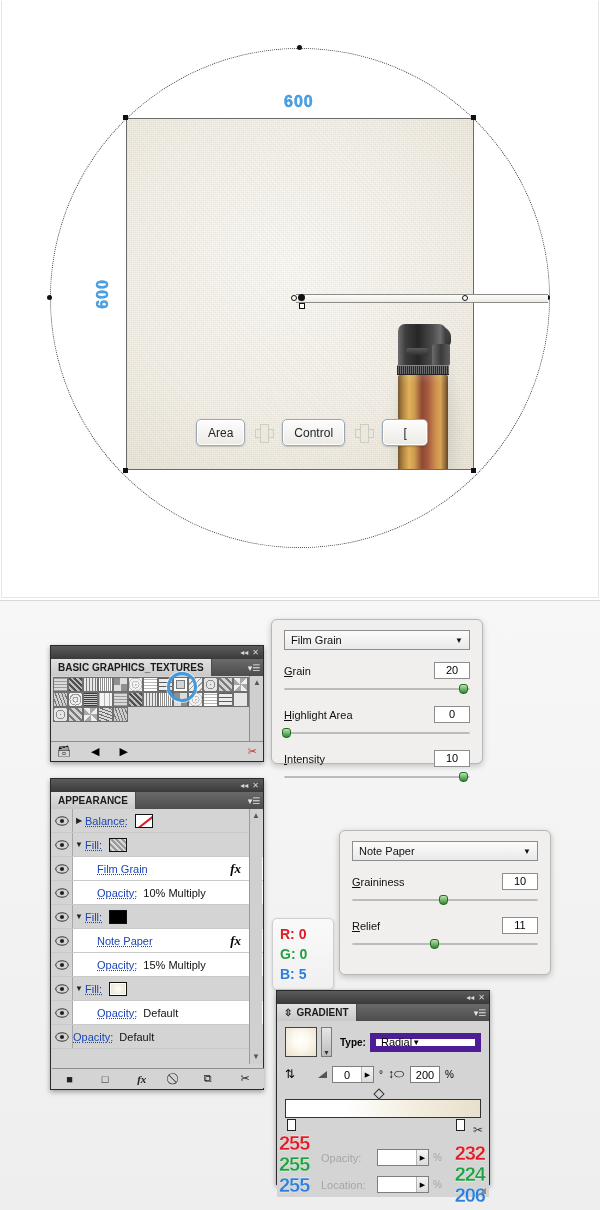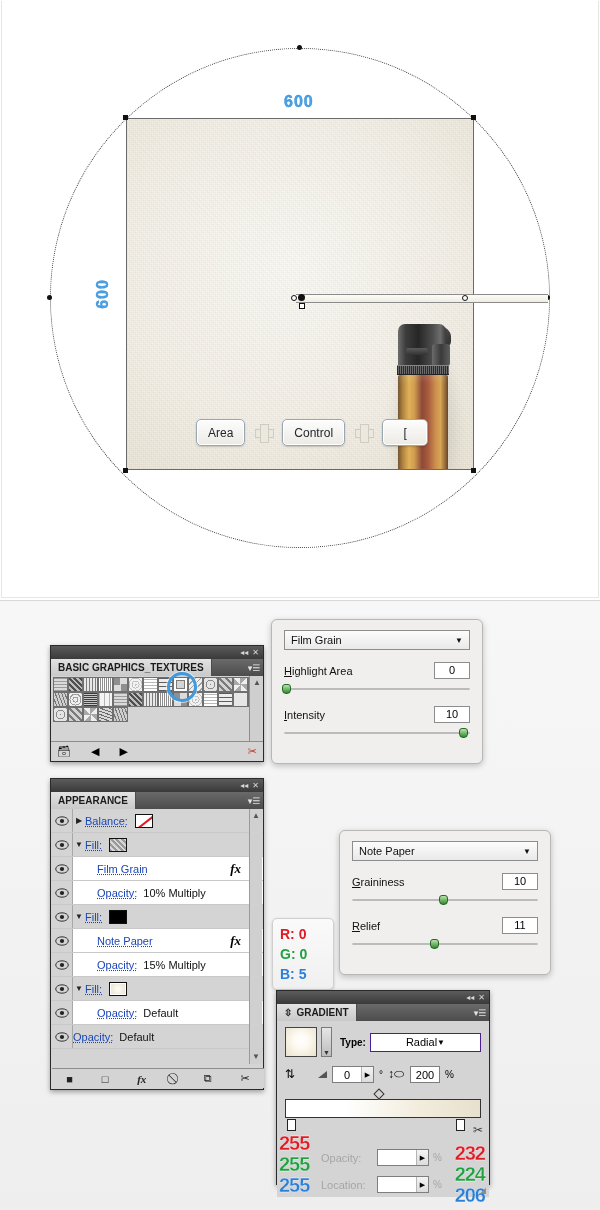--- a/index.html
+++ b/index.html
@@ -218,22 +218,22 @@
   
   #gradient { left:276px; top:990px; width:214px; height:195px; }
   #grad-body { background:#d4d4d4; padding:6px 8px 8px 8px; position:relative; height:176px; }
   #grad-row1 { display:flex; align-items:center; gap:4px; }
   #grad-swatch { width:32px; height:30px; border:1px solid #444;
                  background:radial-gradient(circle at 50% 45%,#ffffff 0%,#fdfaf1 35%,#e9e1cc 100%); }
   #grad-swatch-drop { width:11px; height:30px; background:linear-gradient(180deg,#e6e6e6,#bdbdbd);
                       border:1px solid #7a7a7a; display:flex; align-items:flex-end; justify-content:center;
                       font-size:7px; color:#333; }
   #grad-type-lbl { font-size:10px; font-weight:bold; margin-left:4px; }
-  #grad-type { flex:1; height:19px; background:#fff; border:1px solid #4c1d95;
-               display:flex; align-items:center; justify-content:center; padding:0 5px; font-size:11px; }
+  #grad-type { flex:1; height:19px; background:#fff; border:6px solid #4c1d95;
+               display:flex; align-items:center; justify-content:flex-start; padding:0 5px; font-size:11px; }
   #grad-row2 { display:flex; align-items:center; gap:5px; margin-top:9px; }
   .mini-ico { width:17px; height:15px; font-size:12px; line-height:15px; }
   .ang-tri { width:0;height:0;border-left:9px solid transparent;border-bottom:7px solid #555;border-right:0; }
   .spin-field { display:flex; align-items:center; background:#fff; border:1px solid #7e7e7e; height:17px; }
   .spin-field span.v { width:28px; text-align:center; font-size:11px; }
   .spin-field span.a { width:12px; border-left:1px solid #b5b5b5; text-align:center; font-size:7px;
                        background:linear-gradient(180deg,#f4f4f4,#dcdcdc); line-height:15px; }
   .unit { font-size:10px; }
   #grad-strip-wrap { position:relative; margin-top:16px; }
   #grad-strip { height:19px; border:1px solid #333;
@@ -534,20 +534,30 @@
 </div>
 
 <div class="fx-dialog" id="film-grain">
   <div class="fx-select">
     <span>Film Grain</span>
     <span class="caret">▼</span>
   </div>
   <div id="fg-fields">
       <div class="fx-field">
         <div class="fx-fieldrow">
+          <span class="fx-name"><u>G</u>rain</span>
+          <div class="fx-num">20</div>
+        </div>
+        <div class="fx-track">
+          <div class="bar"></div>
+          <div class="fx-knob" style="left: calc(96% - 4px);"></div>
+        </div>
+      </div>
+      <div class="fx-field">
+        <div class="fx-fieldrow">
           <span class="fx-name"><u>H</u>ighlight Area</span>
           <div class="fx-num">0</div>
         </div>
         <div class="fx-track">
           <div class="bar"></div>
           <div class="fx-knob" style="left: calc(1% - 4px);"></div>
         </div>
       </div>
       <div class="fx-field">
         <div class="fx-fieldrow">

